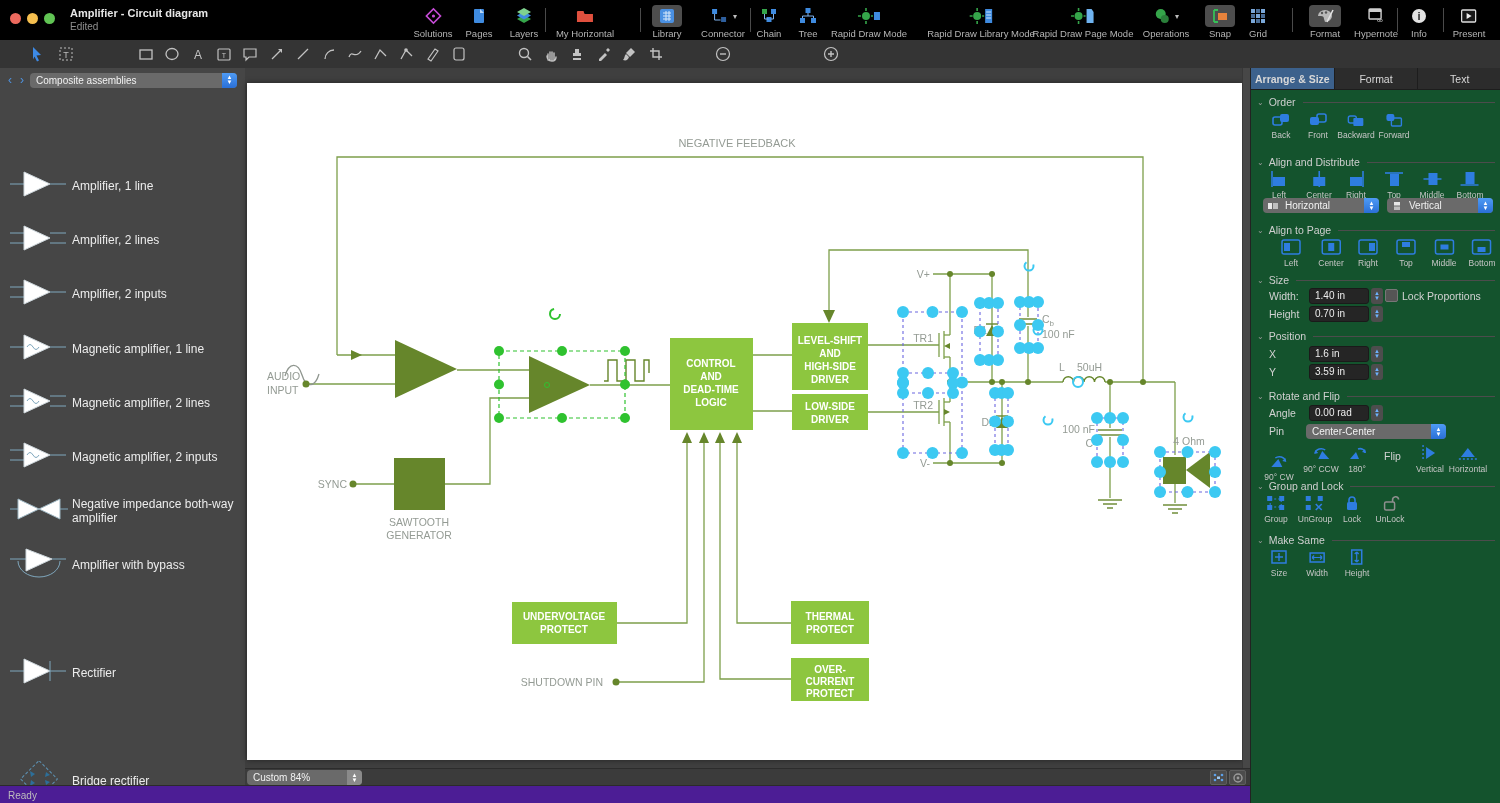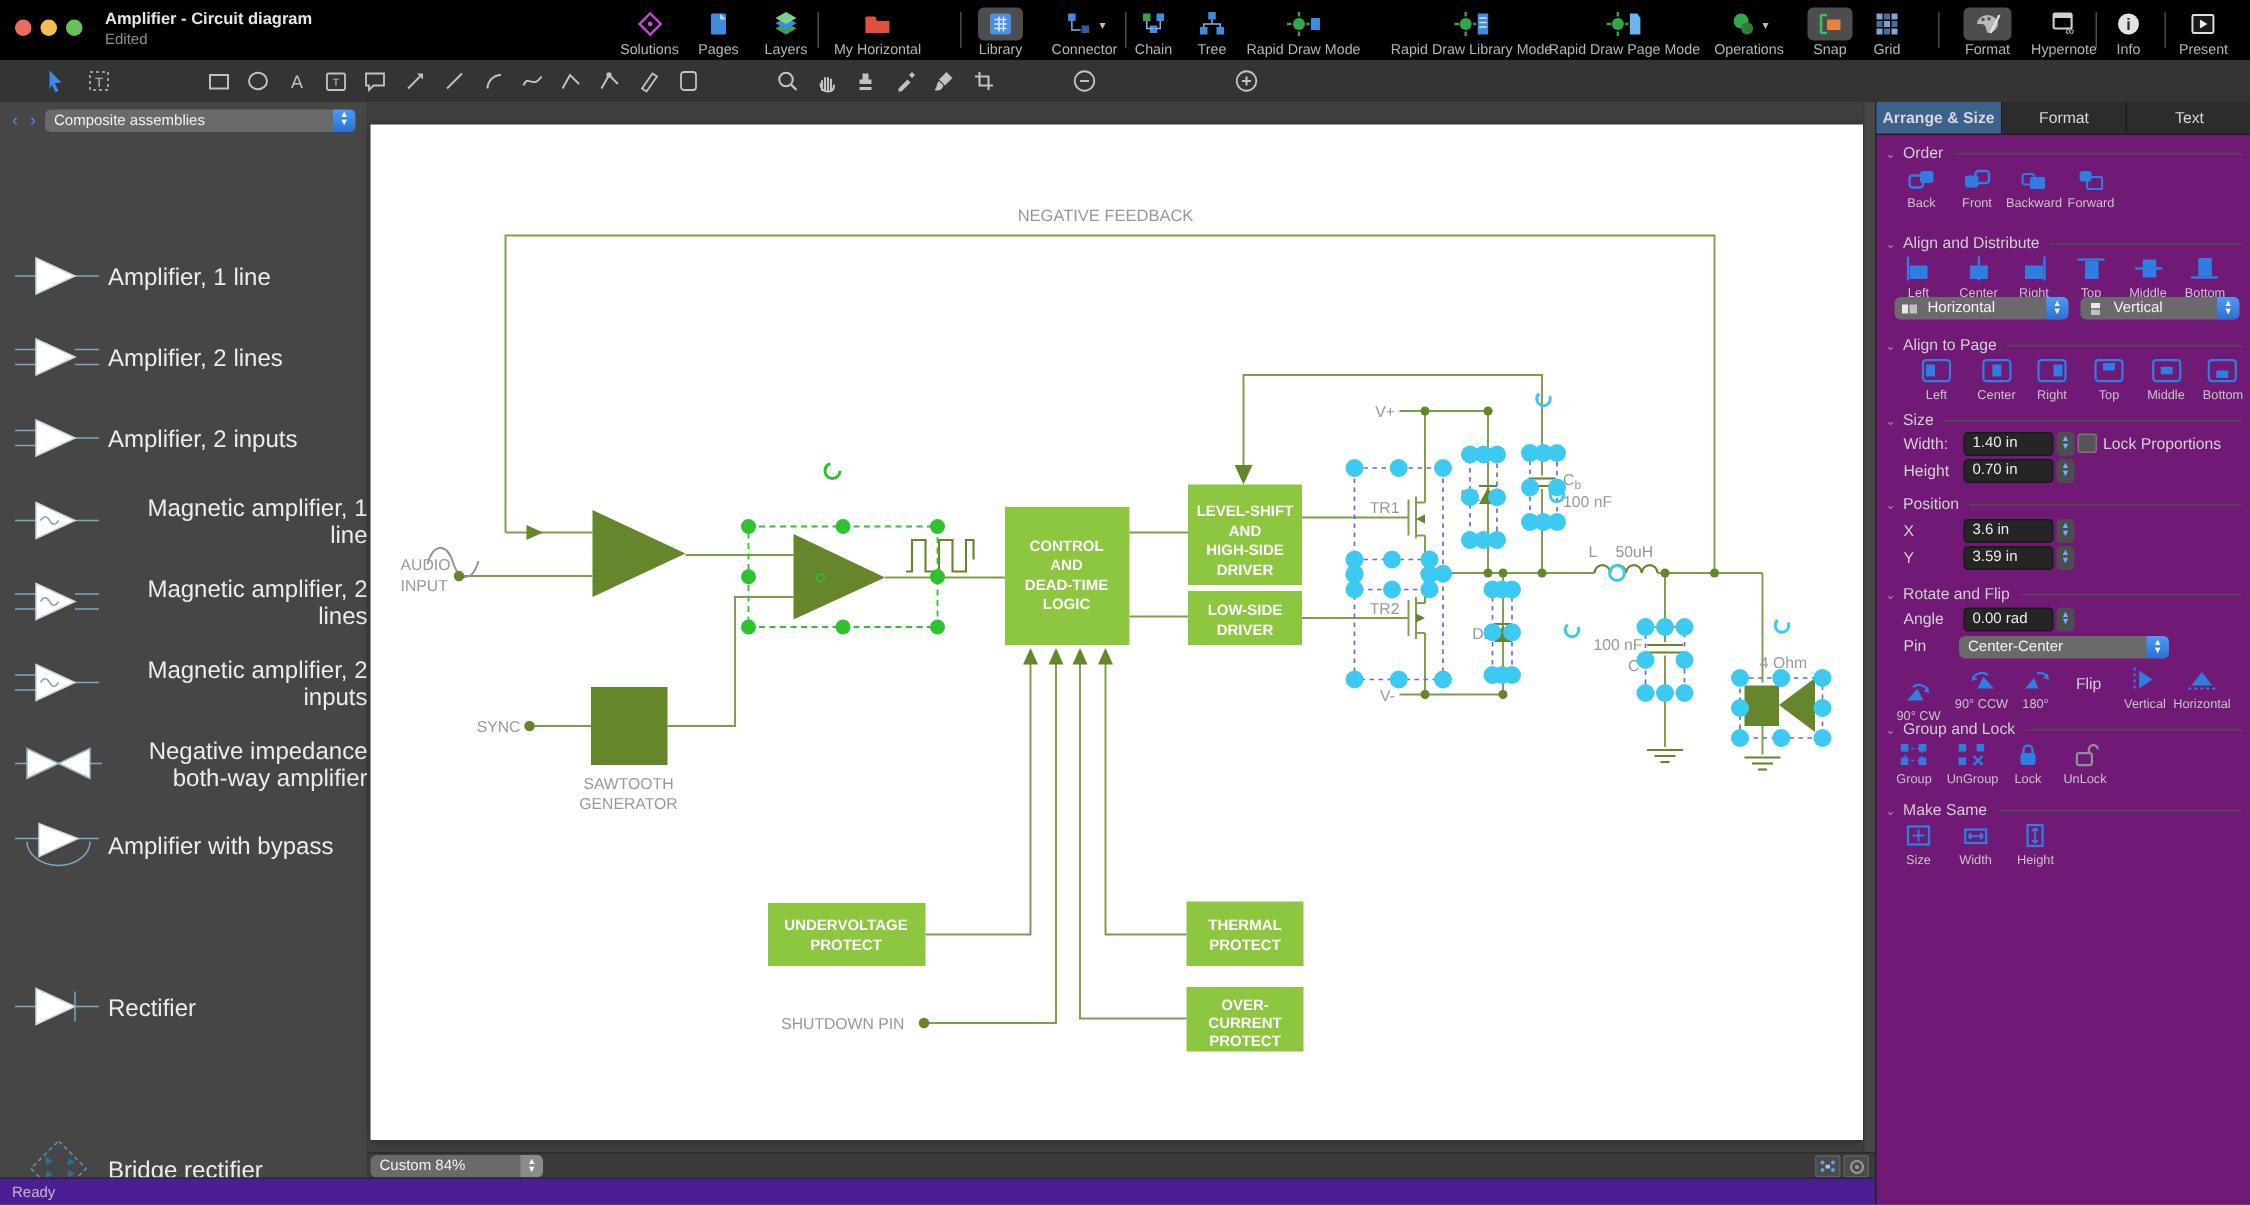--- a/index.html
+++ b/index.html
@@ -24,32 +24,32 @@
   
   #sidebar{left:0;top:68px;width:245px;height:717px;background:#464646;border-right:1px solid #2d2d2d;}
   #sb-head{left:0;top:0;width:245px;height:24px;display:flex;align-items:center;}
   .nav-ar{color:#4f93e0;font-size:12px;width:12px;text-align:center;}
   .dd{display:flex;align-items:center;background:#6a6a6a;border-radius:4px;height:15px;color:#f2f2f2;font-size:10px;overflow:hidden;}
   .dd .txt{flex:1;padding:0 6px;white-space:nowrap;overflow:hidden;}
   .dd .cap{width:15px;align-self:stretch;background:linear-gradient(#4e9bf5,#2a6fd6);display:flex;flex-direction:column;align-items:center;justify-content:center;color:#fff;font-size:6px;line-height:5px;}
   .dd .cap.gray{background:#8a8a8a;}
   .sb-item{left:0;width:245px;height:54px;display:flex;align-items:center;}
   .sb-item .ic{width:58px;margin-left:10px;flex:none;}
-  .sb-item .lb{color:#ececec;font-size:16px;margin-left:4px;text-align:right;}
+  .sb-item .lb{color:#ececec;font-size:12px;margin-left:4px;}
   
   #canvas{left:245px;top:68px;width:1005px;height:717px;background:#3f3f3f;}
   #page{left:2px;top:15px;width:996px;height:677px;background:#ffffff;box-shadow:0 0 6px rgba(0,0,0,.45);}
   #vscroll{left:997px;top:0px;width:7px;height:700px;background:#474747;border-left:1px solid #383838;}
   #canvas-bottom{left:0;top:700px;width:1005px;height:17px;background:#3b3b3b;border-top:1px solid #2c2c2c;display:flex;align-items:center;}
   .mini-btn{width:15px;height:13px;border:1px solid #5e5e5e;background:#4c4c4c;border-radius:2px;display:flex;align-items:center;justify-content:center;margin-left:2px;}
   
   #statusbar{left:0;top:785px;width:1250px;height:18px;background:#4c1d95;border-top:1px solid #2b2b2b;display:flex;align-items:center;}
   #status-txt{color:#bdbdbd;font-size:10px;margin-left:8px;}
   
-  #panel{left:1250px;top:68px;width:250px;height:735px;background:#701a75;border-left:1px solid #222;}
+  #panel{left:1250px;top:68px;width:250px;height:735px;background:#14532d;border-left:1px solid #222;}
   #ptabs{left:0;top:0;width:250px;height:21px;display:flex;background:#2a2a2a;border-bottom:1px solid #1d1d1d;}
   .ptab{flex:1;display:flex;align-items:center;justify-content:center;color:#d8d8d8;font-size:10.5px;border-right:1px solid #1d1d1d;background:#2c2c2c;}
   .ptab.sel{background:#3c618c;font-weight:bold;}
   .sec{display:flex;align-items:center;color:#cfcfcf;font-size:10.5px;left:6px;width:238px;}
   .sec .cv{color:#9a9a9a;font-size:8px;margin-right:5px;}
   .sec .ln{flex:1;height:1px;background:#4c4c4c;margin-left:7px;}
   .pic{transform:translateX(-50%);display:flex;flex-direction:column;align-items:center;}
   .pic .lb{color:#c6c6c6;font-size:8.5px;margin-top:2px;white-space:nowrap;}
   .fld{background:#252525;border:1px solid #1a1a1a;border-radius:3px;color:#ededed;font-size:10px;height:14px;line-height:14px;padding:0 5px;}
   .step{width:12px;height:16px;background:#4d4d4d;border-radius:3px;display:flex;flex-direction:column;align-items:center;justify-content:center;color:#6db2ff;font-size:6px;line-height:5px;margin-left:3px;}
@@ -955,21 +955,21 @@
         <span>▲</span>
         <span>▼</span>
       </div>
 
     <div class="abs sec" style="top:262px">
       <span class="cv">⌄</span>
       <span>Position</span>
         <span class="ln"></span>
     </div>
     <div class="abs plabel" style="left:18px;top:280px">X</div>
-    <div class="abs fld" style="left:58px;top:278px;width:48px">3.6 in</div>
+    <div class="abs fld" style="left:58px;top:278px;width:48px">1.6 in</div>
     <div class="abs step" style="left:117px;top:278px">
         <span>▲</span>
         <span>▼</span>
       </div>
     <div class="abs plabel" style="left:18px;top:298px">Y</div>
     <div class="abs fld" style="left:58px;top:296px;width:48px">3.59 in</div>
     <div class="abs step" style="left:117px;top:296px">
         <span>▲</span>
         <span>▼</span>
       </div>

